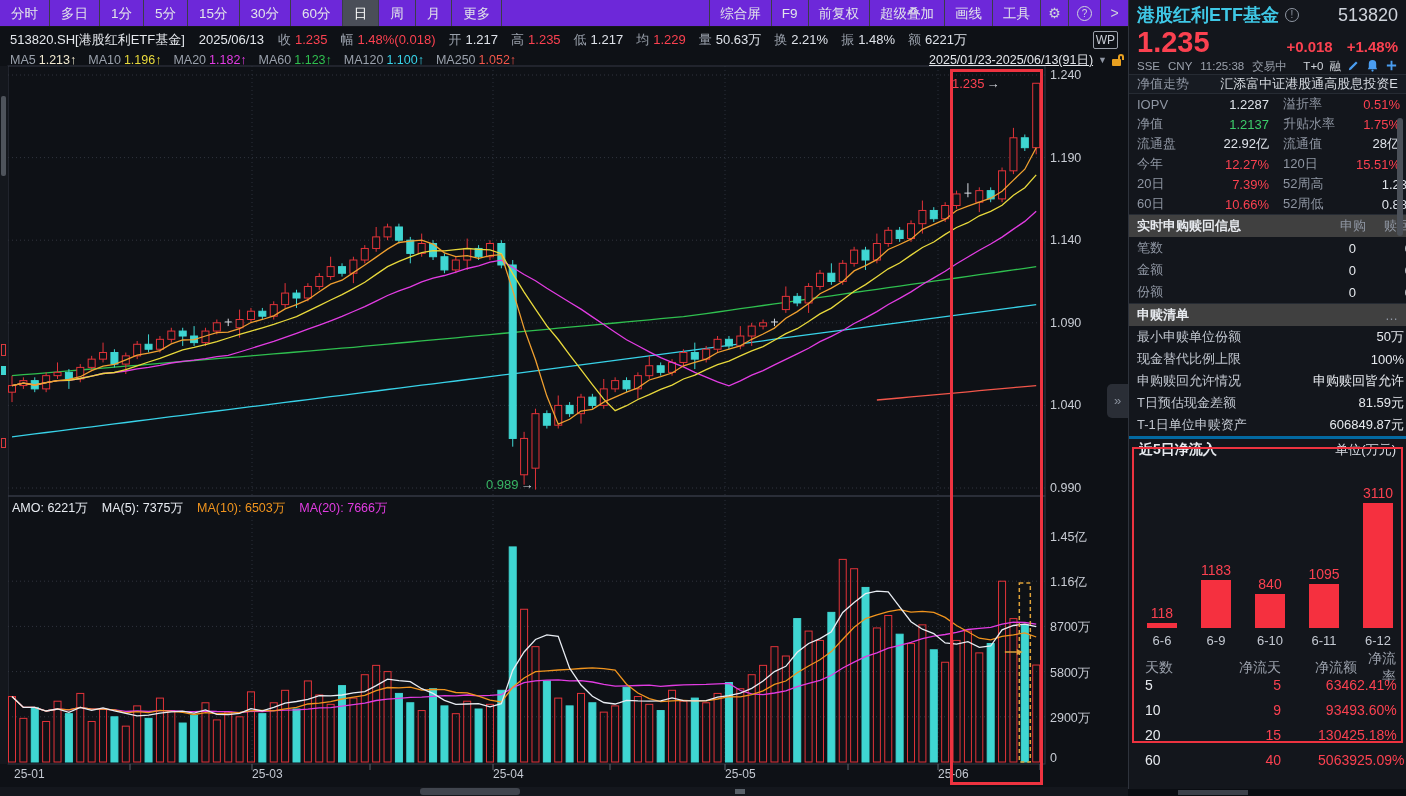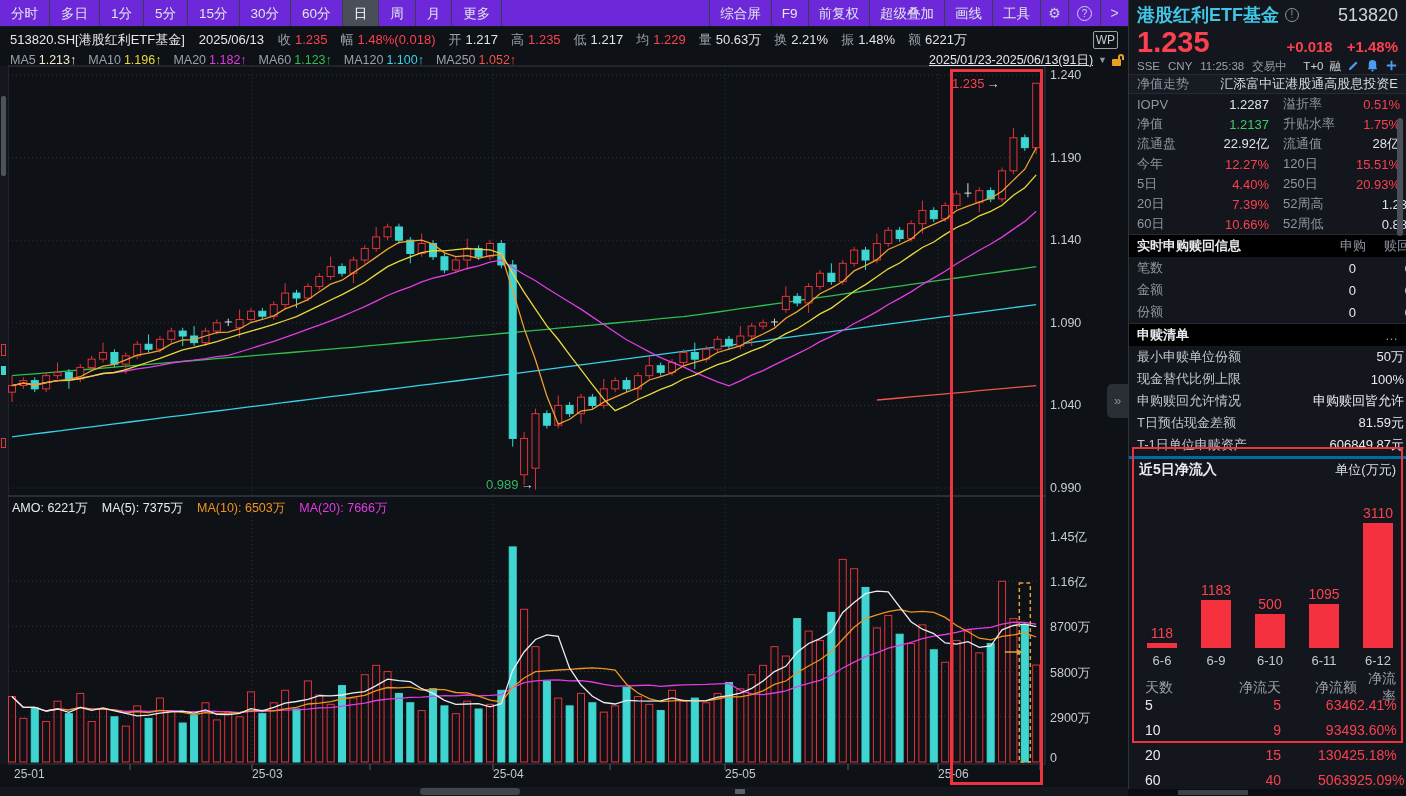--- a/index.html
+++ b/index.html
@@ -80,21 +80,21 @@
     border-bottom:1px solid #262b33;background:#171b22}
   .rp-nav-row .lab{color:#8f96a3;white-space:nowrap}
   .rp-nav-row .val{flex:1;text-align:right;color:#d8dce2;white-space:nowrap;overflow:hidden}
   .rp-row{display:flex;align-items:center;height:20px;padding:0 6px 0 8px}
   .rp-lab{width:56px;color:#8f96a3;white-space:nowrap}
   .rp-v1{width:76px;text-align:right;white-space:nowrap}
   .rp-lab2{width:74px;color:#8f96a3;padding-left:14px;white-space:nowrap}
   .rp-v2{flex:1;text-align:right;white-space:nowrap}
   .cut{margin-right:-7px}
   .rp-sec{display:flex;align-items:center;height:23px;padding:0 8px;border-top:1px solid #262b33;
-    background:#000000;color:#e6e9ee;font-weight:bold}
+    background:#404040;color:#e6e9ee;font-weight:bold}
   .rp-sec .colh{font-weight:normal;color:#8f96a3}
   .sub-row{display:grid;grid-template-columns:1fr 96px 44px;align-items:center;height:22px;padding:0 6px 0 8px}
   .sub-row .sl{color:#8f96a3}
   .sub-row .sv{text-align:right;color:#e6e9ee}
   .sub-row .sv2{text-align:right;color:#e6e9ee;margin-right:-12px}
   .rd-row{display:flex;align-items:center;height:22px;padding:0 6px 0 8px}
   .rd-row .rl{color:#c2c7d0;white-space:nowrap}
   .rd-row .rv{flex:1;text-align:right;color:#e6e9ee;white-space:nowrap;margin-right:-4px}
   .rp-flow-head{display:flex;align-items:center;height:24px;padding:0 10px 0 10px;border-top:3px solid #0369a1}
   #flow-title{color:#e6e9ee;font-weight:bold;font-size:14px}
@@ -604,26 +604,20 @@
           <span class="rp-lab2">流通值</span>
           <span class="rp-v2 c-w">28亿</span>
         </div>
         <div class="rp-row">
           <span class="rp-lab">今年</span>
           <span class="rp-v1 c-r">12.27%</span>
           <span class="rp-lab2">120日</span>
           <span class="rp-v2 c-r">15.51%</span>
         </div>
         <div class="rp-row">
-          <span class="rp-lab">5日</span>
-          <span class="rp-v1 c-r">4.40%</span>
-          <span class="rp-lab2">250日</span>
-          <span class="rp-v2 c-r">20.93%</span>
-        </div>
-        <div class="rp-row">
           <span class="rp-lab">20日</span>
           <span class="rp-v1 c-r">7.39%</span>
           <span class="rp-lab2">52周高</span>
           <span class="rp-v2 c-w cut">1.23</span>
         </div>
         <div class="rp-row">
           <span class="rp-lab">60日</span>
           <span class="rp-v1 c-r">10.66%</span>
           <span class="rp-lab2">52周低</span>
           <span class="rp-v2 c-w cut">0.88</span>
@@ -684,21 +678,21 @@
       <span id="flow-unit">单位(万元)</span>
     </div>
     <div id="flow-chart">
         <i class="fbar" style="left: 18px; bottom: 22px; height: 5px;"></i>
         <div class="fval" style="left: 6px; bottom: 29px;">118</div>
         <div class="fdate" style="left: 6px;">6-6</div>
         <i class="fbar" style="left: 72px; bottom: 22px; height: 48px;"></i>
         <div class="fval" style="left: 60px; bottom: 72px;">1183</div>
         <div class="fdate" style="left: 60px;">6-9</div>
         <i class="fbar" style="left: 126px; bottom: 22px; height: 34px;"></i>
-        <div class="fval" style="left: 114px; bottom: 58px;">500</div>
+        <div class="fval" style="left: 114px; bottom: 58px;">840</div>
         <div class="fdate" style="left: 114px;">6-10</div>
         <i class="fbar" style="left: 180px; bottom: 22px; height: 44px;"></i>
         <div class="fval" style="left: 168px; bottom: 68px;">1095</div>
         <div class="fdate" style="left: 168px;">6-11</div>
         <i class="fbar" style="left: 234px; bottom: 22px; height: 125px;"></i>
         <div class="fval" style="left: 222px; bottom: 149px;">3110</div>
         <div class="fdate" style="left: 222px;">6-12</div>
       </div>
     <div id="flow-table">
         <div class="ft-row hdr">

